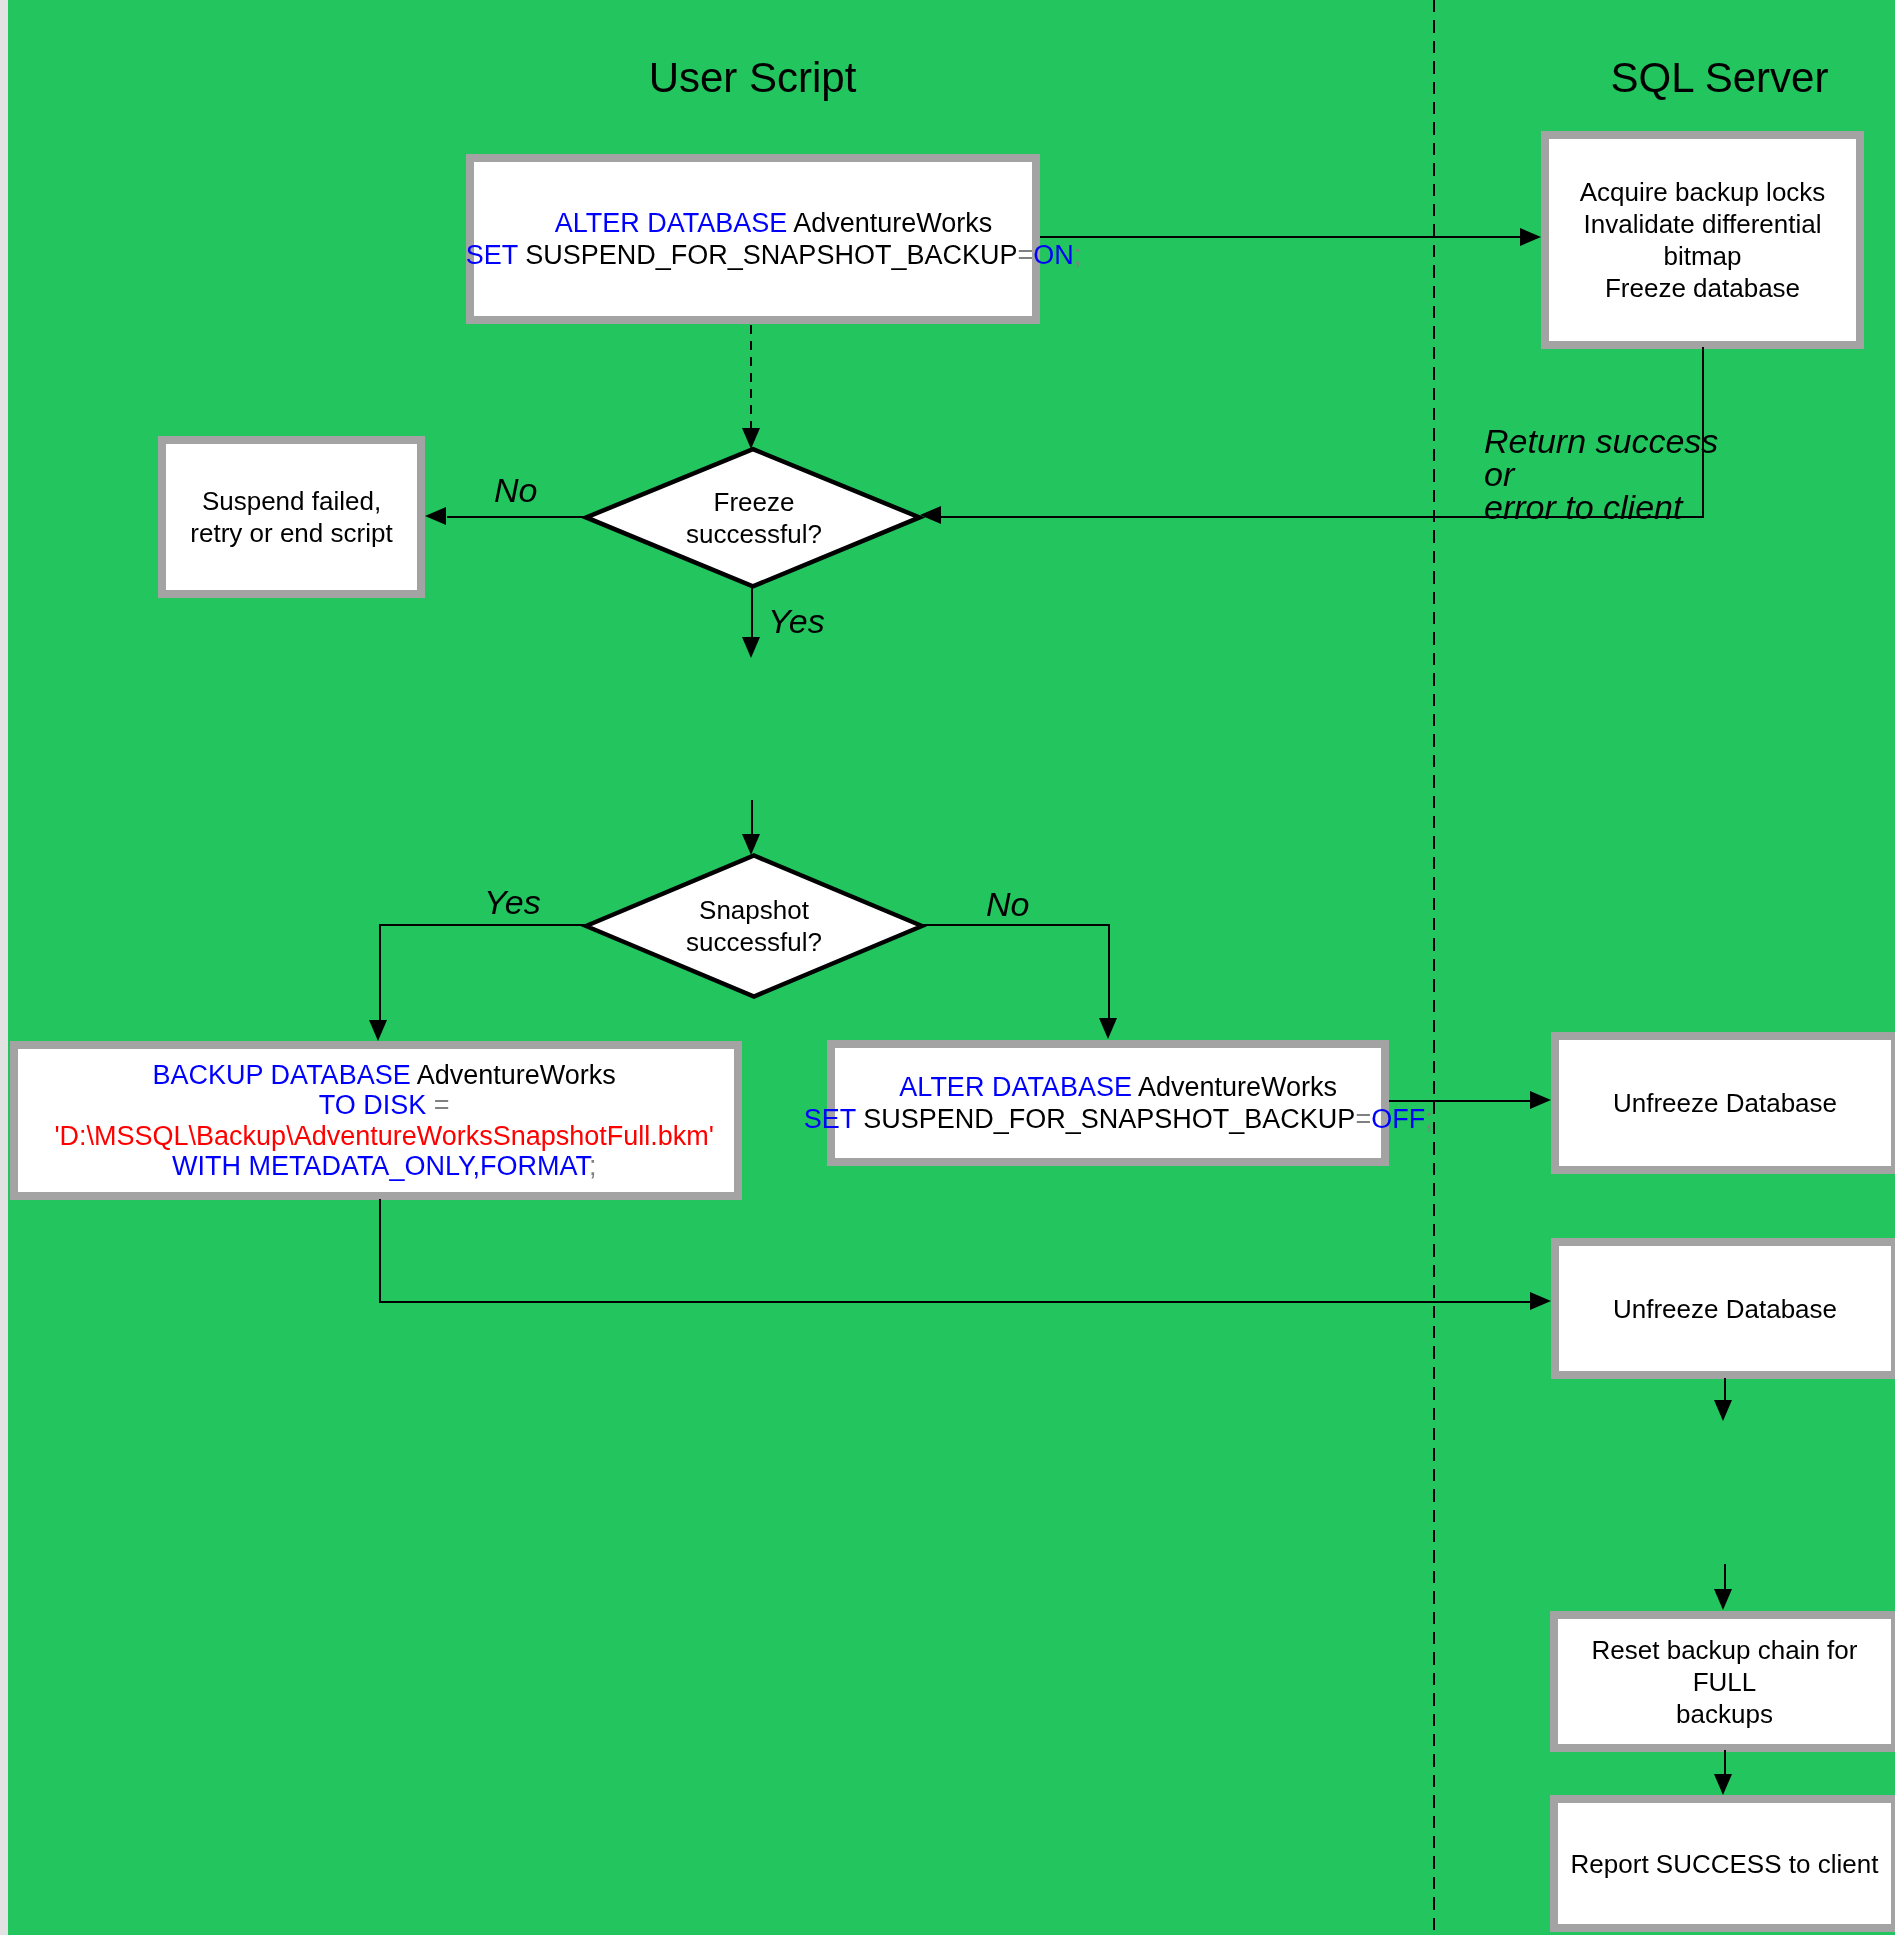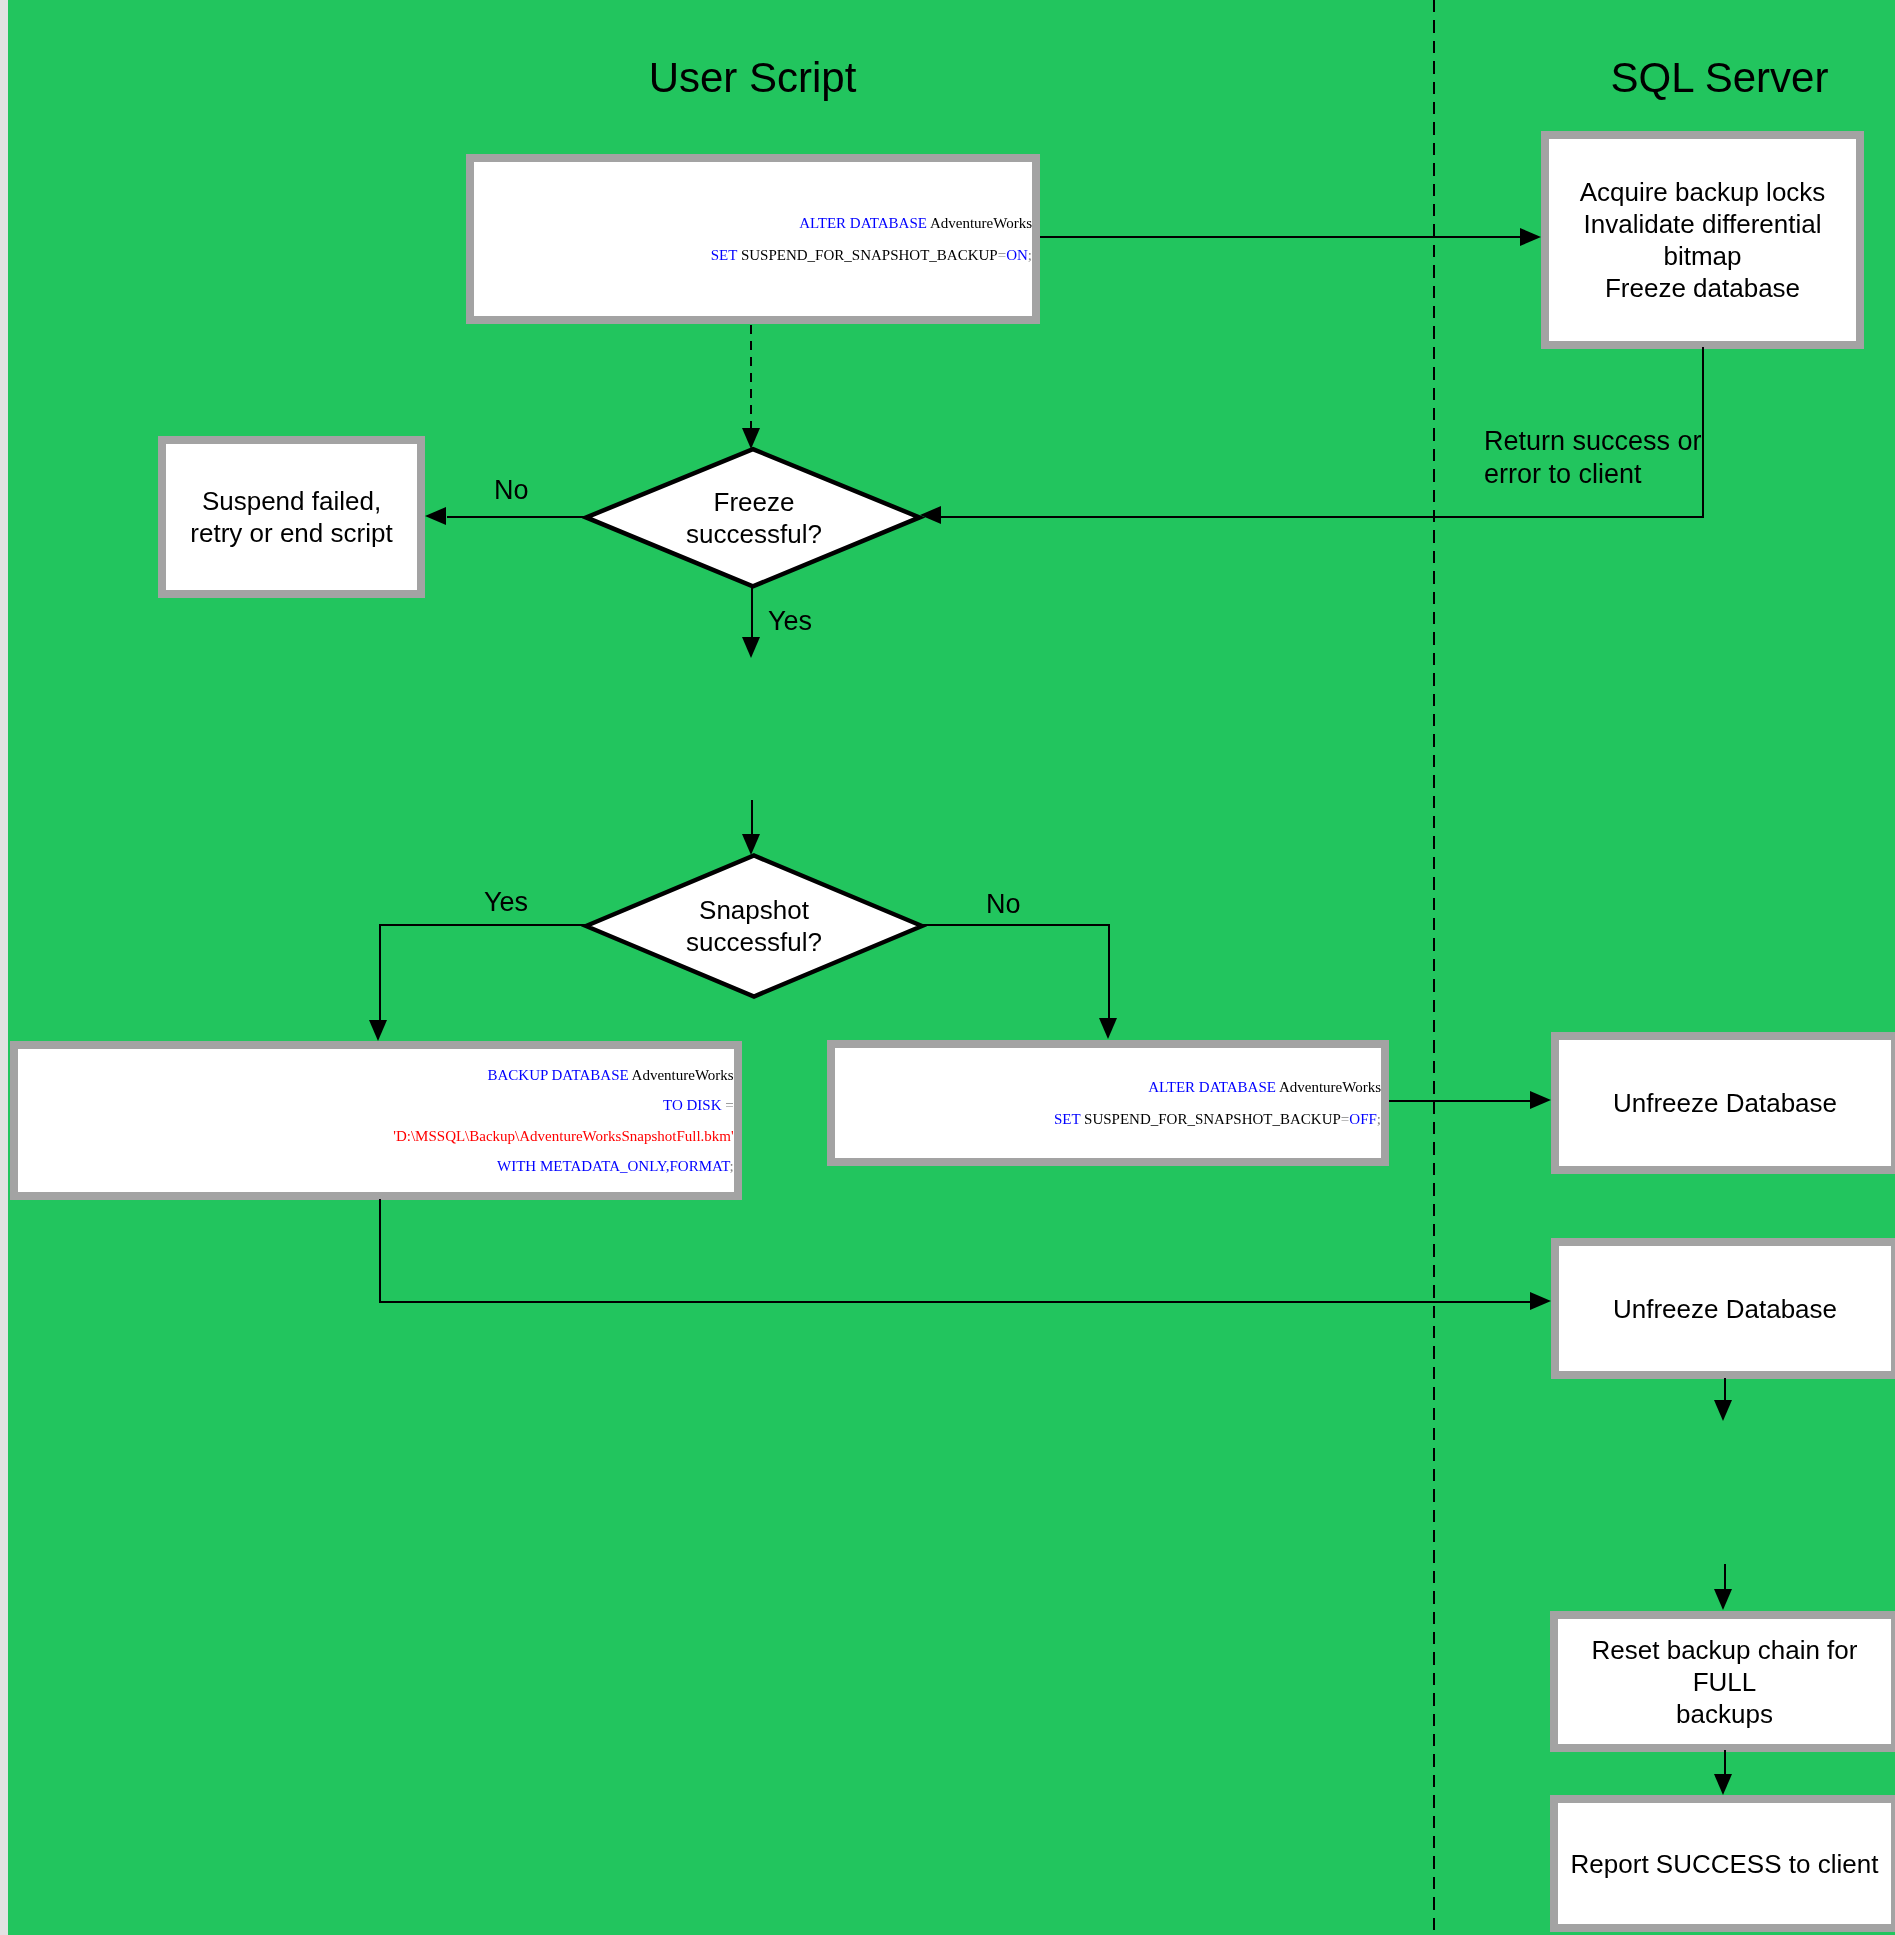--- a/index.html
+++ b/index.html
@@ -9,32 +9,32 @@
   }
   .col-title{
     position:absolute;font-size:42px;text-align:center;color:#000;
   }
   .node{
     position:absolute;background:#ffffff;border:8px solid #a3a3a3;box-sizing:border-box;
     display:flex;flex-direction:column;justify-content:center;align-items:center;
     text-align:center;font-size:26px;line-height:32px;color:#000;
   }
   .code-node{
-    align-items:flex-end;text-align:left;
-    font-family:Liberation Serif, serif;font-size:15px;line-height:32px;
+    align-items:center;text-align:left;
+    font-family:Liberation Sans, sans-serif;font-size:27px;line-height:32px;
     white-space:pre;
   }
   .diamond-wrap{position:absolute;}
   .diamond-wrap svg{display:block;}
   .diamond-label{
     position:absolute;left:0;top:0;width:100%;height:100%;
     display:flex;flex-direction:column;justify-content:center;align-items:center;
     text-align:center;font-size:26px;line-height:32px;
   }
-  .edge-label{position:absolute;font-size:27px;line-height:33px;}
+  .edge-label{position:absolute;font-size:34px;line-height:33px;font-style:italic;}
   .hline{position:absolute;height:2.3px;background:#000;}
   .vline{position:absolute;width:2.3px;background:#000;}
   .vdash{
     position:absolute;width:2.3px;
     background:repeating-linear-gradient(to bottom,#000 0 9px,transparent 9px 16px);
   }
   .sep-dash{
     position:absolute;width:2.3px;top:0;height:1936px;
     background:repeating-linear-gradient(to bottom,#000 0 12.4px,transparent 12.4px 20.4px);
   }

